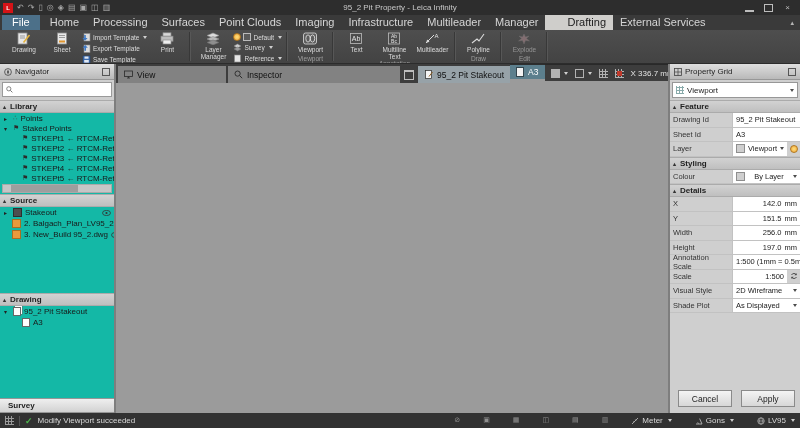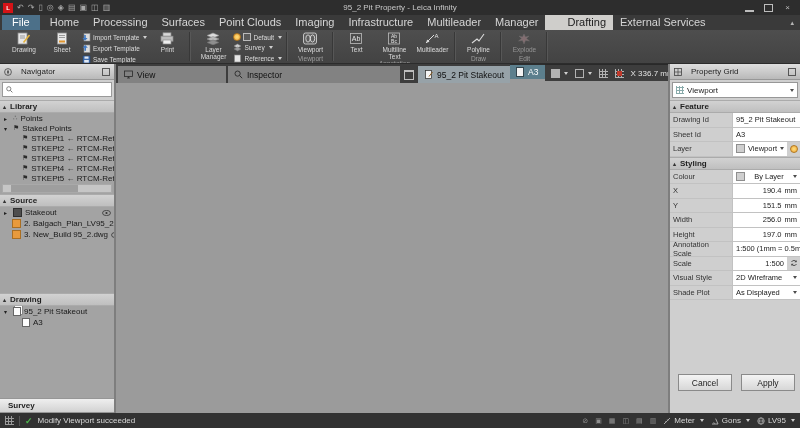--- a/index.html
+++ b/index.html
@@ -49,31 +49,31 @@
   .chk{width:6px;height:6px;border:1px solid #bbb;background:#5a5a5a;display:inline-block;}
 
   
   .main{display:grid;grid-template-columns:116px 552px 132px;min-height:0;}
 
   
   .panel{background:#cfcfcf;display:flex;flex-direction:column;min-height:0;font-size:8px;}
   .panel.left{border-right:2px solid #7e7e7e;}
   .panel.right{border-left:2px solid #7e7e7e;}
   .panel-header{height:15px;flex:none;background:linear-gradient(#dedede,#b9b9b9);display:flex;
-                align-items:center;gap:9px;padding:0 4px;border-bottom:1px solid #979797;color:#1f1f1f;}
+                align-items:center;gap:3px;padding:0 4px;border-bottom:1px solid #979797;color:#1f1f1f;}
   .pin{margin-left:auto;width:6px;height:6px;border:1px solid #555;flex:none;}
   .hicon{width:8px;height:8px;flex:none;}
 
   .searchbox{margin:2px 2px 3px;height:13px;background:#fff;border:1px solid #9a9a9a;
              display:flex;align-items:center;gap:3px;padding:0 3px;flex:none;}
   .section-header{flex:none;background:linear-gradient(#d2d2d2,#bfbfbf);border-top:1px solid #ababab;
                   border-bottom:1px solid #ababab;font-weight:bold;color:#1f1f1f;
                   padding:1px 3px;display:flex;align-items:center;gap:4px;}
   .sec-exp{font-size:6px;color:#333;}
-  .tree{background:#a3a3a3;}
+  .tree{background:#14b8a6;}
   .trow{display:flex;align-items:center;height:10px;padding-left:4px;gap:3px;white-space:nowrap;
         overflow:hidden;color:#191919;}
   .trow .exp{width:6px;font-size:6px;color:#222;flex:none;}
   .indent1{padding-left:12px;}.indent2{padding-left:22px;}
   .flag{font-size:7px;color:#2c2c2c;line-height:8px;}
   .pts-ic{font-size:7px;color:#444;}
   .dwg-ic{width:7px;height:7px;background:#e89a3c;border:1px solid #a96e22;flex:none;}
   .src-ic{width:7px;height:7px;background:#4e4e4e;border:1px solid #2e2e2e;flex:none;}
   .page-ic{width:6px;height:7px;background:#fdfdfd;border:1px solid #666;flex:none;}
   .copy-ic{width:6px;height:7px;background:#fdfdfd;border:1px solid #666;box-shadow:1.5px -1.5px 0 -0.5px #fdfdfd,1.5px -1.5px 0 0 #666;flex:none;}
@@ -119,32 +119,32 @@
       repeating-linear-gradient(0deg,#8aa 0 1px,transparent 1px 3px),
       repeating-linear-gradient(90deg,#8aa 0 1px,transparent 1px 3px);flex:none;}
   .prow{display:flex;align-items:stretch;height:13.5px;flex:none;border-bottom:1px solid #c2c2c2;}
   .plabel{width:56px;flex:none;padding:0 3px;display:flex;align-items:center;color:#333;font-size:7.5px;}
   .pvalue{flex:1;background:#fff;border-left:1px solid #c2c2c2;display:flex;align-items:center;
           gap:3px;padding:0 3px;color:#1c1c1c;font-size:7.5px;overflow:hidden;white-space:nowrap;}
   .pvalue .vcaret{margin-left:auto;}
   .pvalue.num{justify-content:flex-end;}
   .swatch{width:7px;height:7px;background:#cfcfcf;border:1px solid #8e8e8e;flex:none;}
   .sidecol{width:13px;flex:none;display:flex;align-items:center;justify-content:center;}
-  .pg-buttons{margin-top:auto;display:flex;justify-content:flex-end;gap:9px;padding:4px 5px 22px;flex:none;}
+  .pg-buttons{margin-top:auto;display:flex;justify-content:flex-end;gap:9px;padding:4px 5px 6px;flex:none;}
   .btn{width:52px;height:15px;background:linear-gradient(#f4f4f4,#d7d7d7);border:1px solid #8a8a8a;
        display:flex;align-items:center;justify-content:center;font-size:8.5px;color:#1e1e1e;}
 
   
   .statusbar{background:#323232;display:flex;align-items:center;gap:5px;padding:0 5px;color:#d8d8d8;font-size:8px;}
   .sb-ic{width:9px;height:9px;background:
       repeating-linear-gradient(0deg,#9a9a9a 0 1px,transparent 1px 3px),
       repeating-linear-gradient(90deg,#9a9a9a 0 1px,transparent 1px 3px);}
   .sb-sep{width:1px;height:10px;background:#555;}
   .check{color:#4db84d;font-weight:bold;font-size:9px;}
-  .sb-right{margin-left:auto;display:flex;align-items:flex-end;gap:7px;}
+  .sb-right{margin-left:auto;display:flex;align-items:flex-start;gap:23px;}
   .sb-mini{color:#8f8f8f;font-size:7px;}
   .unit{display:flex;align-items:center;gap:3px;}
   .uic{width:8px;height:8px;flex:none;}
 </style>
 </head>
 <body>
 
 <div id="app">
 
   <div class="titlebar">
@@ -778,24 +778,28 @@
       </div>
       <div class="prow">
         <span class="plabel">Colour</span>
         <span class="pvalue">
           <span class="swatch"></span>
           <span style="margin:0 auto;">By Layer</span>
           <span class="caret-d"></span>
         </span>
       </div>
 
+      <div class="section-header">
+        <span class="sec-exp">▴</span>
+        <span>Details</span>
+      </div>
       <div class="prow">
         <span class="plabel">X</span>
         <span class="pvalue num">
-          <span>190.4</span>
+          <span>142.0</span>
           <span>mm</span>
         </span>
       </div>
       <div class="prow">
         <span class="plabel">Y</span>
         <span class="pvalue num">
           <span>151.5</span>
           <span>mm</span>
         </span>
       </div>

